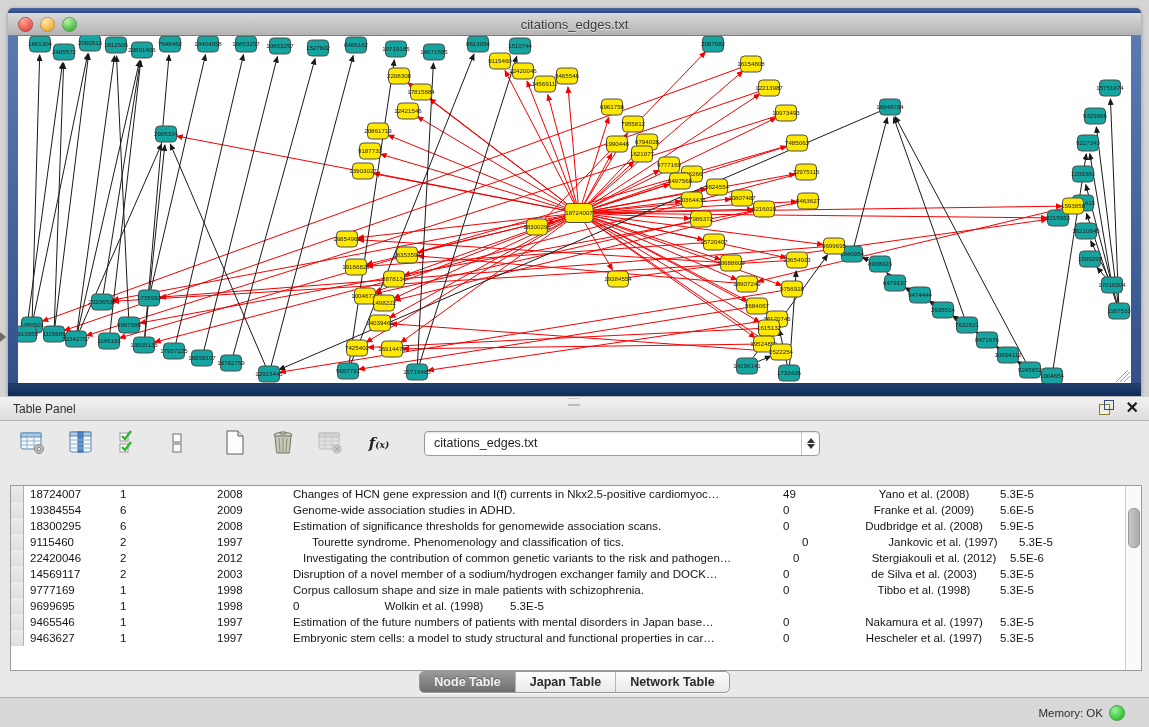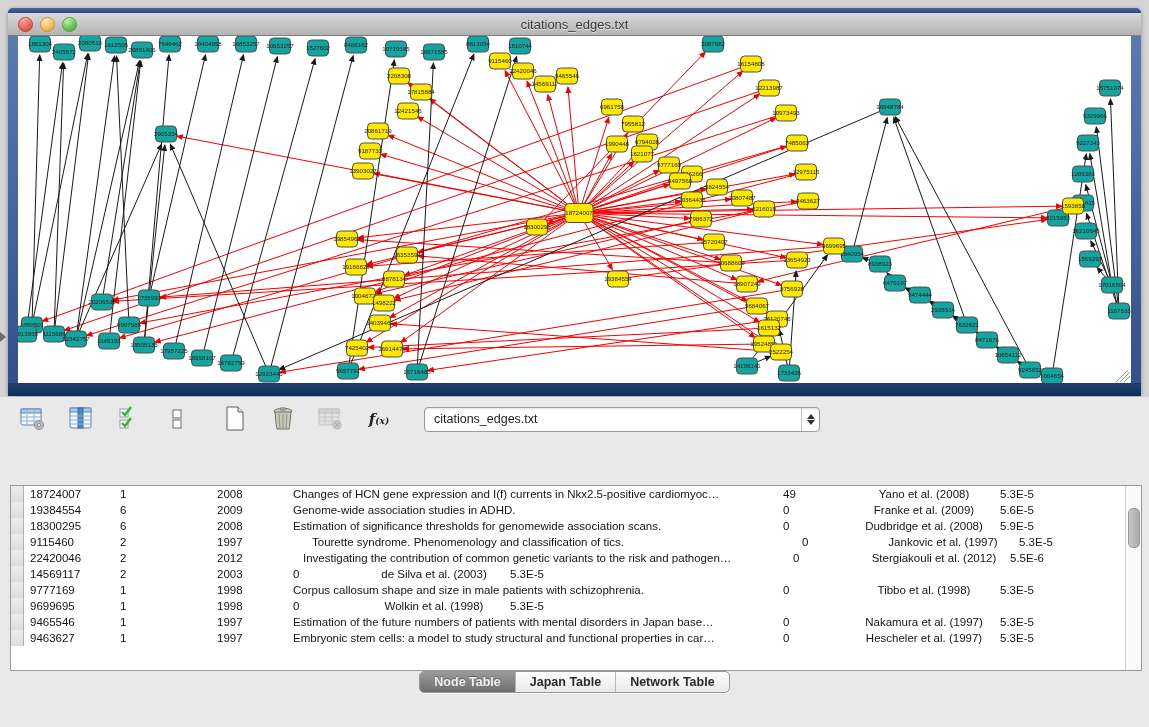--- a/index.html
+++ b/index.html
@@ -665,20 +665,31 @@
         <line x1="1106" y1="346" x2="1112" y2="340"></line>
       </g>
     </svg>
   </div>
   <div class="win-bottomstrip"></div>
 </div>
 
 <div class="collapse-arrow"></div>
 
 <div class="table-panel">
+  <div class="tp-bar">
+    <span class="tp-title">Table Panel</span>
+    <div class="tp-grip"></div>
+    <div class="tp-bar-icons">
+      <div class="float-icon">
+          <span class="sq1"></span>
+          <span class="sq2"></span>
+        </div>
+      <div class="close-x">✕</div>
+    </div>
+  </div>
 
   <div class="toolbar">
     <div class="tool-btn">
       <svg width="26" height="24" viewBox="0 0 26 24">
         <rect x="1" y="2" width="20" height="16" rx="2" fill="#f3f8fc" stroke="#5b87b4"></rect>
         <rect x="1" y="2" width="20" height="4" fill="#aecbe4" stroke="#5b87b4"></rect>
         <line x1="1" y1="10" x2="21" y2="10" stroke="#8fb2cf"></line>
           <line x1="1" y1="14" x2="21" y2="14" stroke="#8fb2cf"></line>
         <line x1="7" y1="2" x2="7" y2="18" stroke="#8fb2cf"></line>
           <line x1="14" y1="2" x2="14" y2="18" stroke="#8fb2cf"></line>
@@ -802,20 +813,21 @@
               <div class="tcell" style="width: 490px; margin-left: 10px;">Investigating the contribution of common genetic variants to the risk and pathogen…</div>
               <div class="tcell" style="width: 77px;">0</div>
               <div class="tcell center" style="width: 140px;">Stergiakouli et al. (2012)</div>
               <div class="tcell" style="width: 107px;">5.5E-6</div>
             </div>
             <div class="trow">
               <div class="gutter" style="height: 16px;"></div>
               <div class="tcell" style="width: 90px;">14569117</div>
               <div class="tcell" style="width: 97px;">2</div>
               <div class="tcell" style="width: 76px;">2003</div>
+              <div class="tcell" style="width: 490px;">Disruption of a novel member of a sodium/hydrogen exchanger family and DOCK…</div>
               <div class="tcell" style="width: 77px;">0</div>
               <div class="tcell center" style="width: 140px;">de Silva et al. (2003)</div>
               <div class="tcell" style="width: 107px;">5.3E-5</div>
             </div>
             <div class="trow">
               <div class="gutter" style="height: 16px;"></div>
               <div class="tcell" style="width: 90px;">9777169</div>
               <div class="tcell" style="width: 97px;">1</div>
               <div class="tcell" style="width: 76px;">1998</div>
               <div class="tcell" style="width: 490px;">Corpus callosum shape and size in male patients with schizophrenia.</div>
@@ -861,13 +873,19 @@
   </div>
 
   <div class="seg-wrap">
     <div class="segmented" id="tabs">
         <div class="seg active">Node Table</div>
         <div class="seg">Japan Table</div>
         <div class="seg">Network Table</div>
       </div>
   </div>
 
+  <div class="statusbar">
+    <div class="mem">
+      <span>Memory: OK</span>
+      <span class="mem-dot"></span>
+    </div>
+  </div>
 </div>
 
 </body></html>

